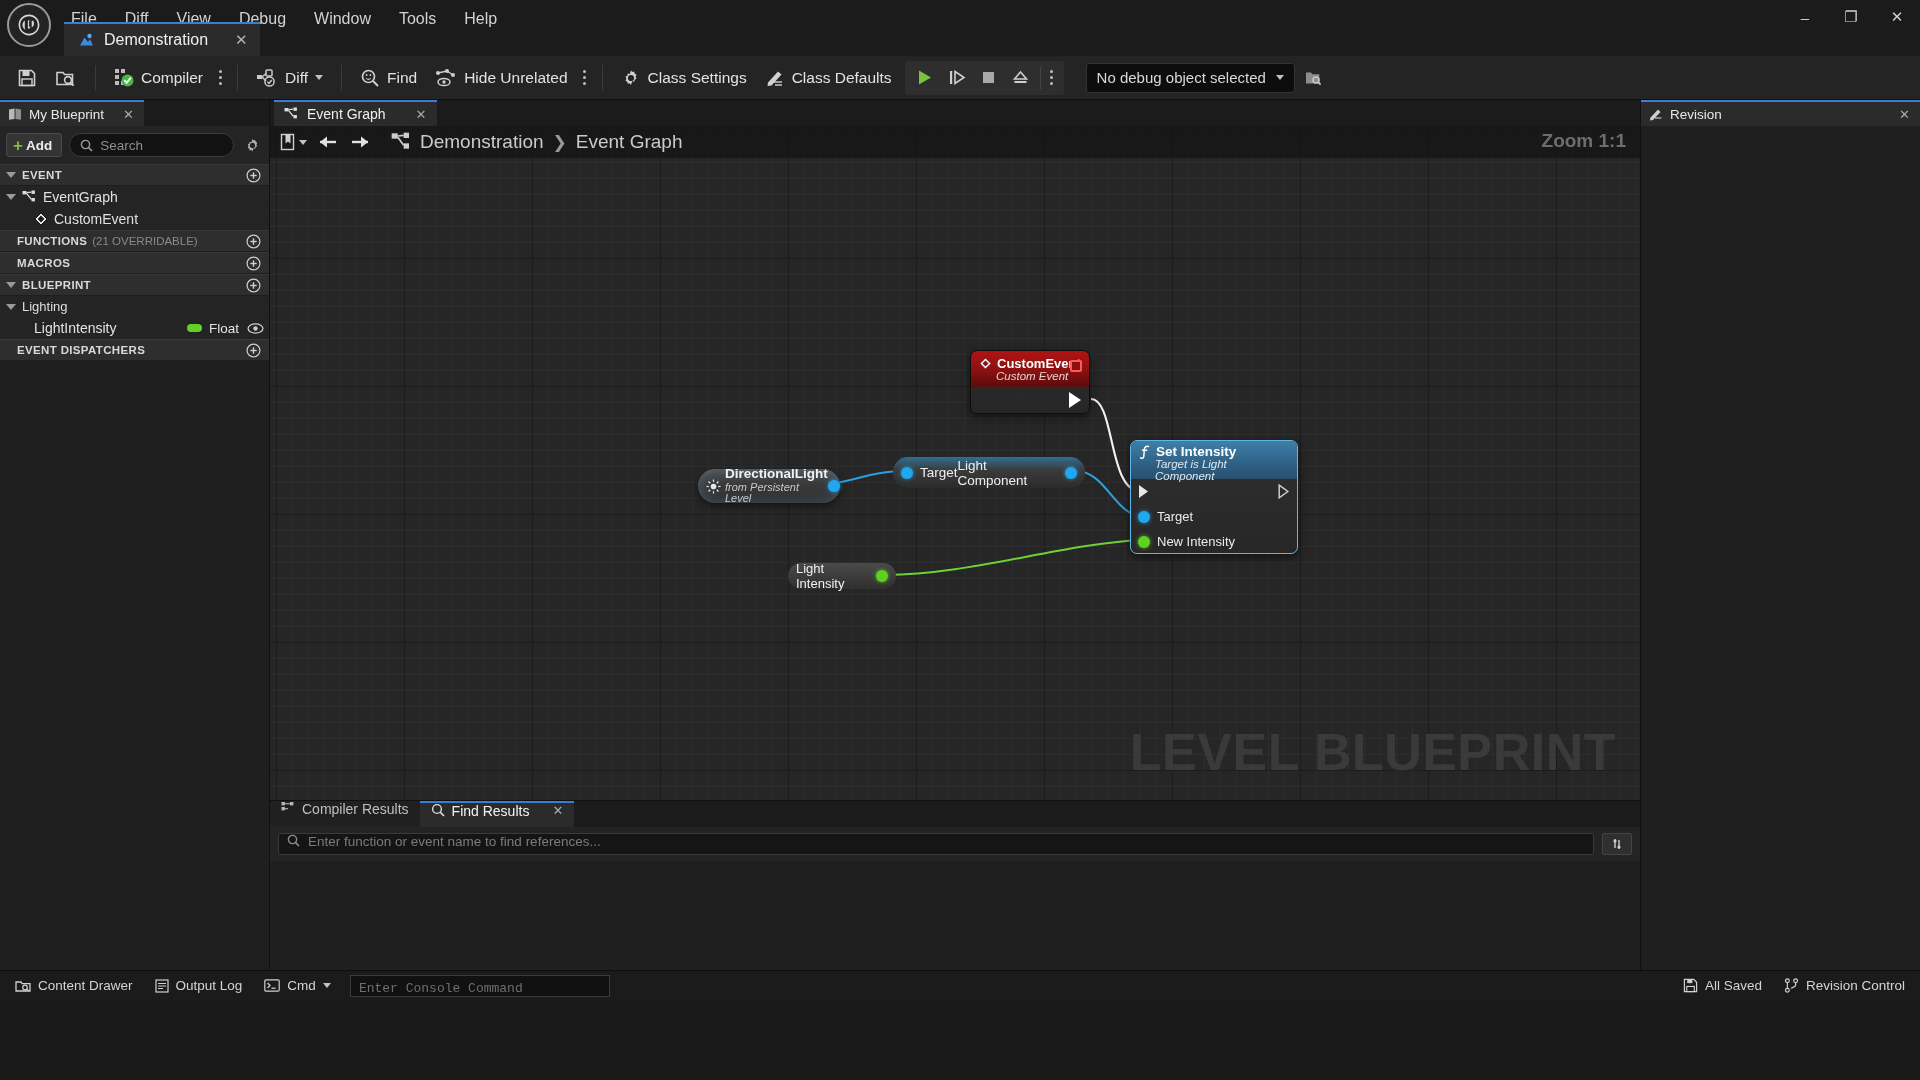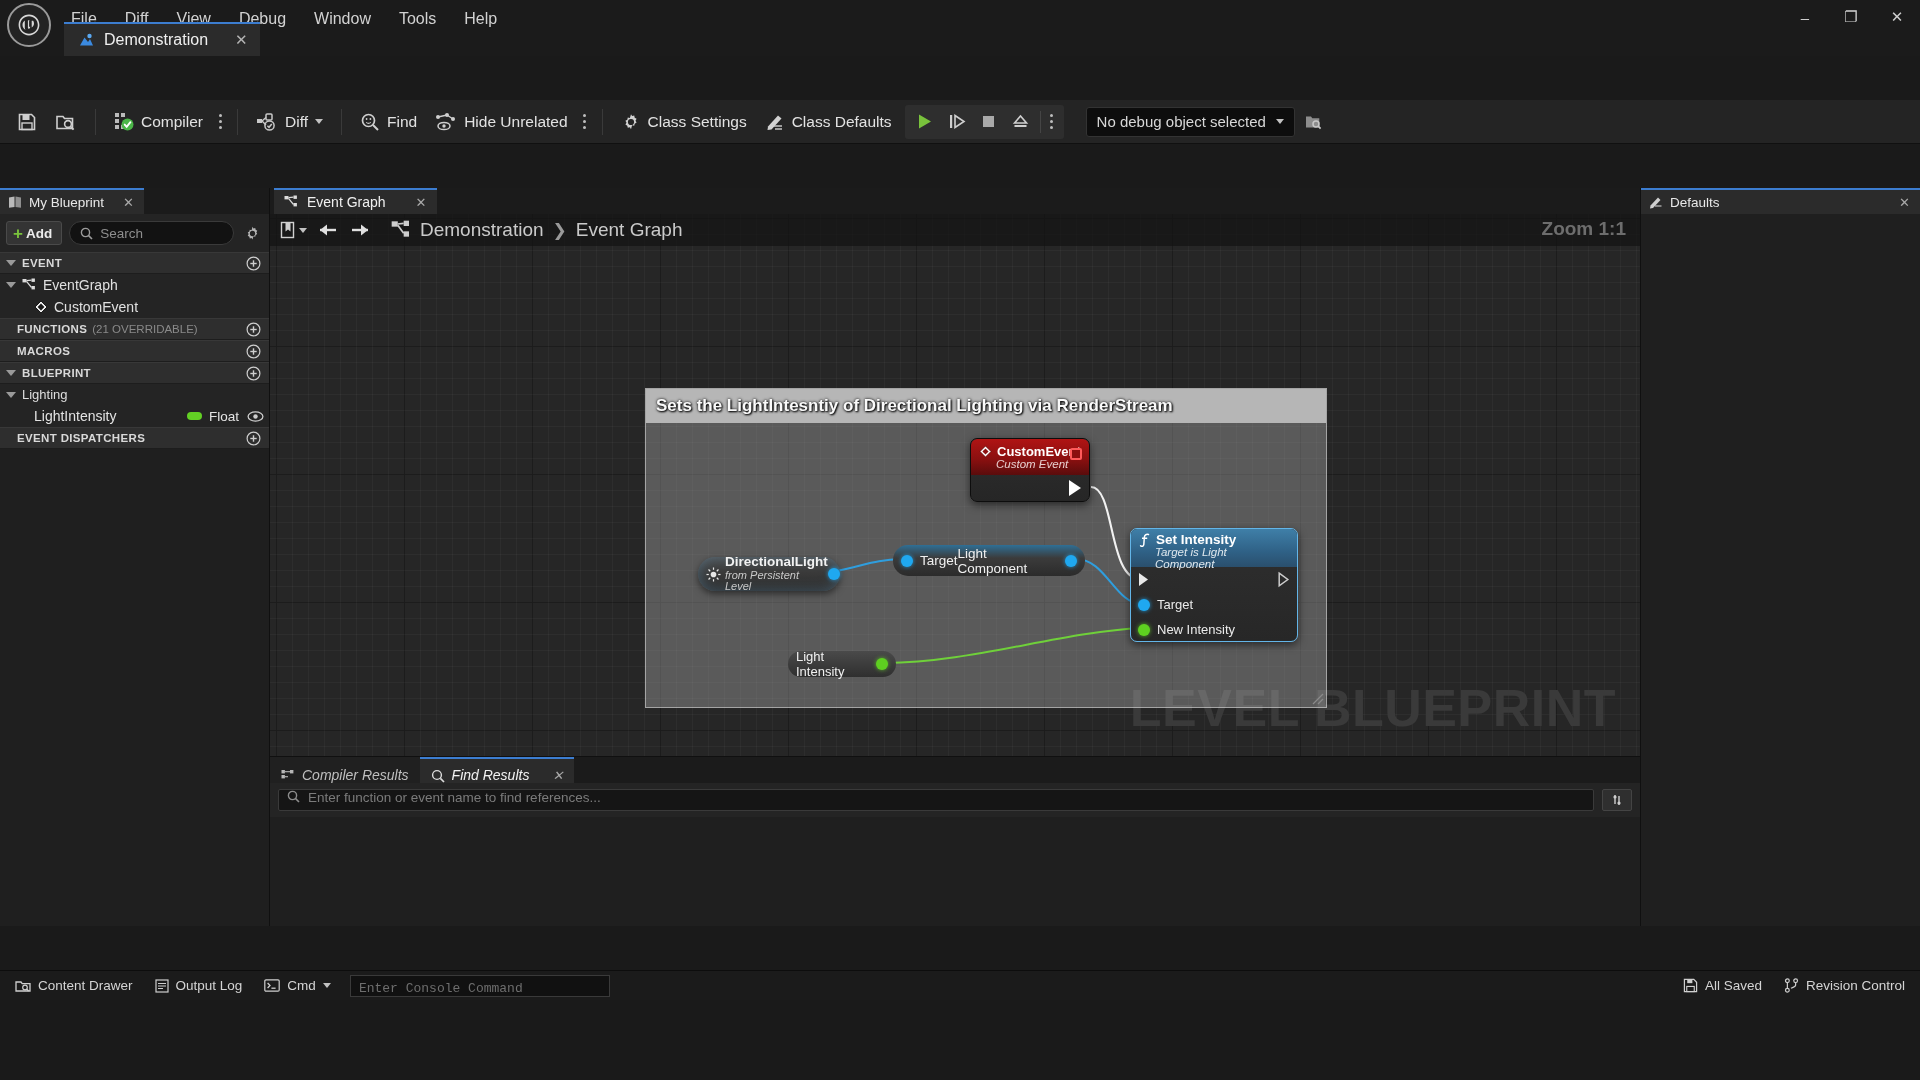--- a/index.html
+++ b/index.html
@@ -4,21 +4,21 @@
 <style>
   * { box-sizing: border-box; margin: 0; padding: 0; }
   html, body {
     width: 1920px; height: 1080px;
     background: #1a1a1a;
     font-family: "Liberation Sans", sans-serif;
     color: #d6d6d6;
     overflow: hidden;
     -webkit-font-smoothing: antialiased;
   }
-  .app { position: relative; width: 1920px; height: 1000px; display: flex; flex-direction: column; gap: 44px; }
+  .app { position: relative; width: 1920px; height: 1000px; display: flex; flex-direction: column; }
 
   
   .titlebar {
     height: 56px; background: #1b1b1b; display: flex; align-items: flex-start;
     position: relative; flex: 0 0 56px;
   }
   .ue-logo {
     width: 44px; height: 44px; margin: 3px 6px 0 7px;
     border-radius: 50%; border: 2px solid #9a9a9a;
     display: flex; align-items: center; justify-content: center;
@@ -209,22 +209,22 @@
   .rightpanel { width: 280px; flex: 0 0 280px; background: #242424;
                 border-left: 1px solid #101010; display:flex; flex-direction: column; }
   .rp-tab { display:flex; align-items:center; gap: 7px; height: 26px; padding: 0 10px 0 8px;
             background: #2b2b2b; font-size: 13.5px; color: #e8e8e8; border-top: 2px solid #3c7dd0; }
   .rp-tab .tabclose { margin-left: auto; font-size: 13px; color: #a9a9a9; }
 
   
   .resultspanel { height: 170px; flex: 0 0 170px; background: #242424;
                   display:flex; flex-direction: column; border-top: 1px solid #101010; }
   .rs-tabbar { height: 26px; display:flex; background: #1b1b1b; }
-  .rs-tab { display:flex; align-items:flex-end; gap: 7px; height: 26px; padding: 0 11px;
-            font-size: 14px; color: #bfbfbf; background: #202020; font-style: italic; }
+  .rs-tab { display:flex; align-items:flex-start; gap: 7px; height: 26px; padding: 0 11px;
+            font-size: 14px; color: #bfbfbf; background: #202020; }
   .rs-tab.active { background: #2b2b2b; color: #f2f2f2; border-top: 2px solid #3c7dd0; }
   .rs-tab .tabclose { margin-left: 16px; font-size: 13px; color: #a9a9a9; }
   .rs-search-row { display:flex; align-items:center; gap: 8px; padding: 6px 8px; }
   .rs-search {
     flex: 1 1 auto; display:flex; align-items:flex-start; gap: 8px; height: 22px;
     background: #151515; border: 1px solid #3a3a3a; border-radius: 2px;
     padding: 0 8px; font-size: 13.5px; color: #7b7b7b;
   }
   .rs-filter-btn { width: 30px; height: 22px; background: #2f2f2f; border: 1px solid #444;
                    border-radius: 2px; display:flex; align-items:center; justify-content:center; }
@@ -641,29 +641,20 @@
             </span>
             <span>Demonstration</span>
             <span class="bc-sep">❯</span>
             <span>Event Graph</span>
           </div>
         </div>
 
         <div class="zoomlabel">Zoom 1:1</div>
         <div class="watermark">LEVEL BLUEPRINT</div>
 
-        <div class="commentbox">
-          <div class="commentbar">
-            <span class="commenttitle">Sets the LightIntesntiy of Directional Lighting via RenderStream</span>
-          </div>
-          <svg class="cm-resize" viewBox="0 0 14 14">
-            <line x1="13" y1="3" x2="3" y2="13" stroke="#8a8a8a" stroke-width="1.3"></line>
-            <line x1="13" y1="8" x2="8" y2="13" stroke="#8a8a8a" stroke-width="1.3"></line>
-          </svg>
-        </div>
 
         <svg style="position:absolute;left:0;top:0;width:1280px;height:700px;pointer-events:none;z-index:3">
 
           <path d="M821 273 C 845 273, 838 365, 870 365" fill="none" stroke="#f2f2f2" stroke-width="2.1"></path>
 
           <path d="M566 357 C 596 351, 604 346, 632 345" fill="none" stroke="#2f9ede" stroke-width="2"></path>
 
           <path d="M806 345 C 836 345, 845 390, 872 390" fill="none" stroke="#2f9ede" stroke-width="2"></path>
 
           <path d="M615 449 C 700 449, 790 418, 872 414" fill="none" stroke="#6fd03a" stroke-width="2"></path>
@@ -812,21 +803,21 @@
 
     <div class="rightpanel">
       <div class="panel-tabbar">
         <div class="rp-tab" style="width:100%">
           <span class="ico">
             <svg width="14" height="14" viewBox="0 0 14 14">
               <path d="M1.5 10.5 L9 2.5 L11.5 5 L4 13 L1 13.5 Z" fill="#cfcfcf"></path>
               <line x1="6" y1="11" x2="12.5" y2="11" stroke="#cfcfcf" stroke-width="1.1"></line>
             </svg>
           </span>
-          <span>Defaults</span>
+          <span>Revision</span>
           <span class="tabclose">✕</span>
         </div>
       </div>
       <div style="flex:1 1 auto;background:#1f1f1f"></div>
     </div>
   </div>
 
   <div class="statusbar">
     <div class="sb-btn">
       <span class="ico">

